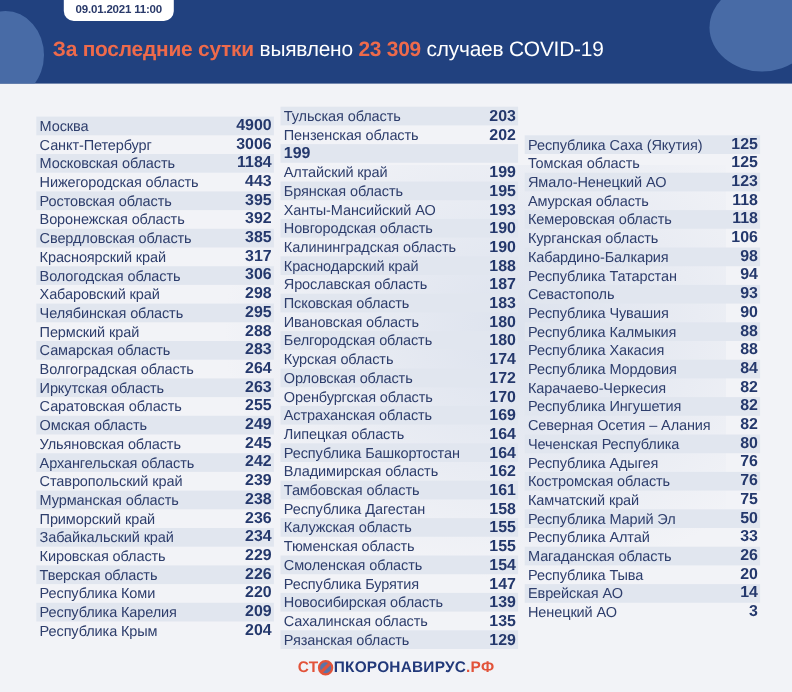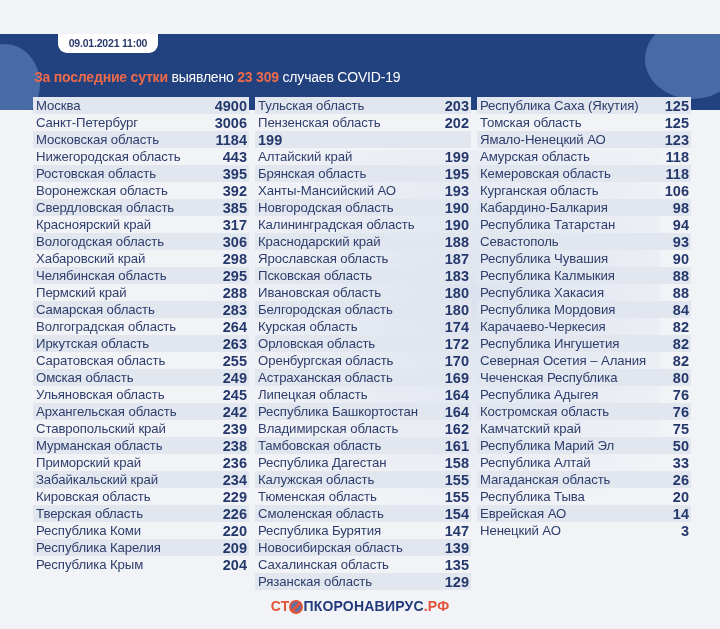--- a/index.html
+++ b/index.html
@@ -1,26 +1,26 @@
 <!DOCTYPE html>
 <html><head>
 <meta charset="utf-8">
 <style>
   * { box-sizing: border-box; margin: 0; padding: 0; }
   html, body { width: 720px; height: 629px; overflow: hidden; }
   body { background: #f2f3f7; font-family: "Liberation Sans", sans-serif; position: relative; }
-  .header { position: absolute; left: 0; top: 0; width: 720px; height: 76px; background: #21417f; overflow: hidden; margin-top: 34px; }
+  .header { position: absolute; left: 0; top: 0; width: 720px; height: 76px; background: #21417f; overflow: hidden; }
   .virus { position: absolute; border-radius: 50%; background: #4f73ad; opacity: 0.85; }
   .virus.left { left: -30px; top: 10px; width: 70px; height: 80px; }
   .virus.right { right: -20px; top: -15px; width: 95px; height: 80px; }
   .date-badge { position: absolute; left: 58px; top: -8px; width: 100px; height: 27px; background: #fff; border-radius: 0 0 9px 9px; color: #2a3a6a; font-size: 10.5px; font-weight: bold; text-align: center; padding-top: 11px; letter-spacing: -0.2px; }
-  .title { position: absolute; left: 34px; top: 35px; font-size: 14px; color: #fff; white-space: nowrap; letter-spacing: -0.2px; }
+  .title { position: absolute; left: 48px; top: 35px; font-size: 19px; color: #fff; white-space: nowrap; letter-spacing: -0.2px; }
   .title .accent { color: #ee6a4b; font-weight: bold; }
   .map-bg { position: absolute; left: 200px; top: 150px; width: 460px; height: 380px; background: radial-gradient(ellipse at 60% 40%, rgba(180,195,220,0.35), rgba(242,243,247,0) 70%); }
-  .columns { position: absolute; left: 33px; top: 97px; display: flex; gap: 0; }
+  .columns { position: absolute; left: 33px; top: 97px; display: flex; gap: 0; align-items: center; }
   .col { display: flex; flex-direction: column; }
   .col.c1 { width: 216px; margin-right: 6px; }
   .col.c2 { width: 216px; margin-right: 6px; }
   .col.c3 { width: 214px; }
   .row { display: flex; justify-content: space-between; align-items: center; height: 17px; padding: 0 0 0 3px; }
   .row:nth-child(odd) { background: #e1e6ef; }
   .row .name { font-size: 13.2px; color: #2e3e6c; white-space: nowrap; letter-spacing: -0.1px; }
   .row .val { font-size: 14.5px; font-weight: bold; color: #24386c; padding-right: 2px; }
   .footer { position: absolute; left: 0; top: 598px; width: 720px; text-align: center; font-size: 14px; font-weight: bold; letter-spacing: 0.2px; }
   .footer .red { color: #e2533a; }

